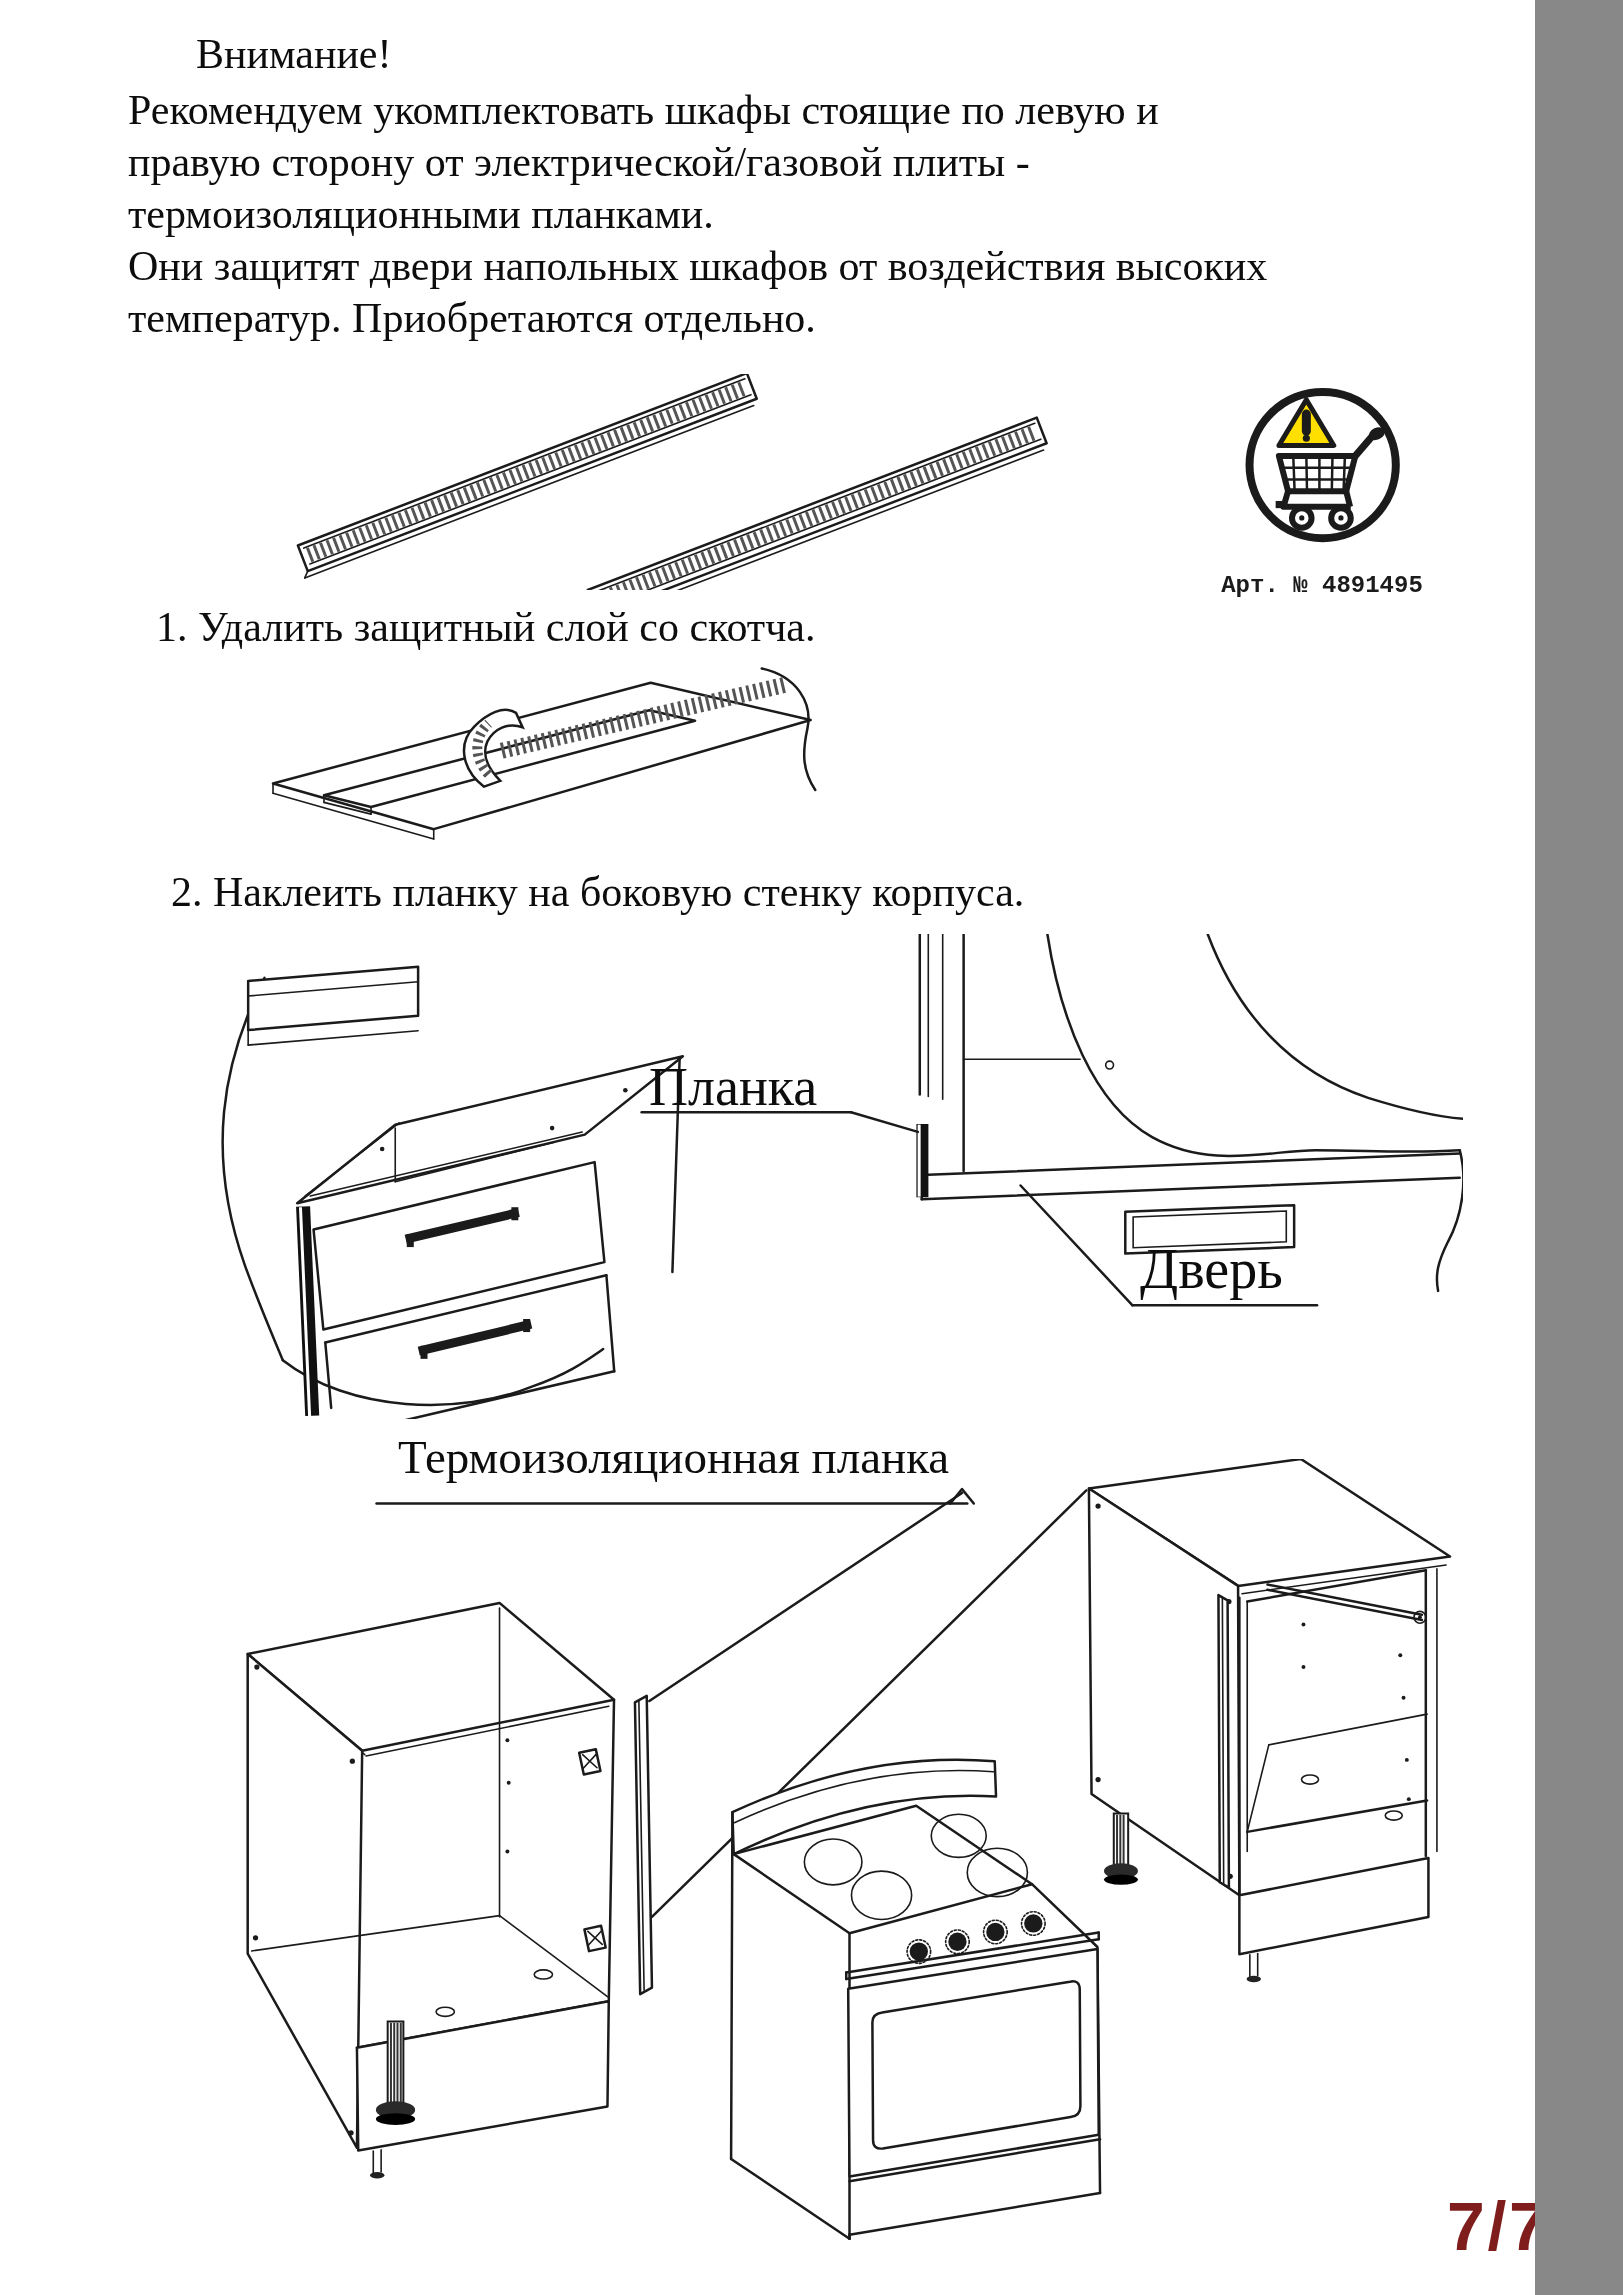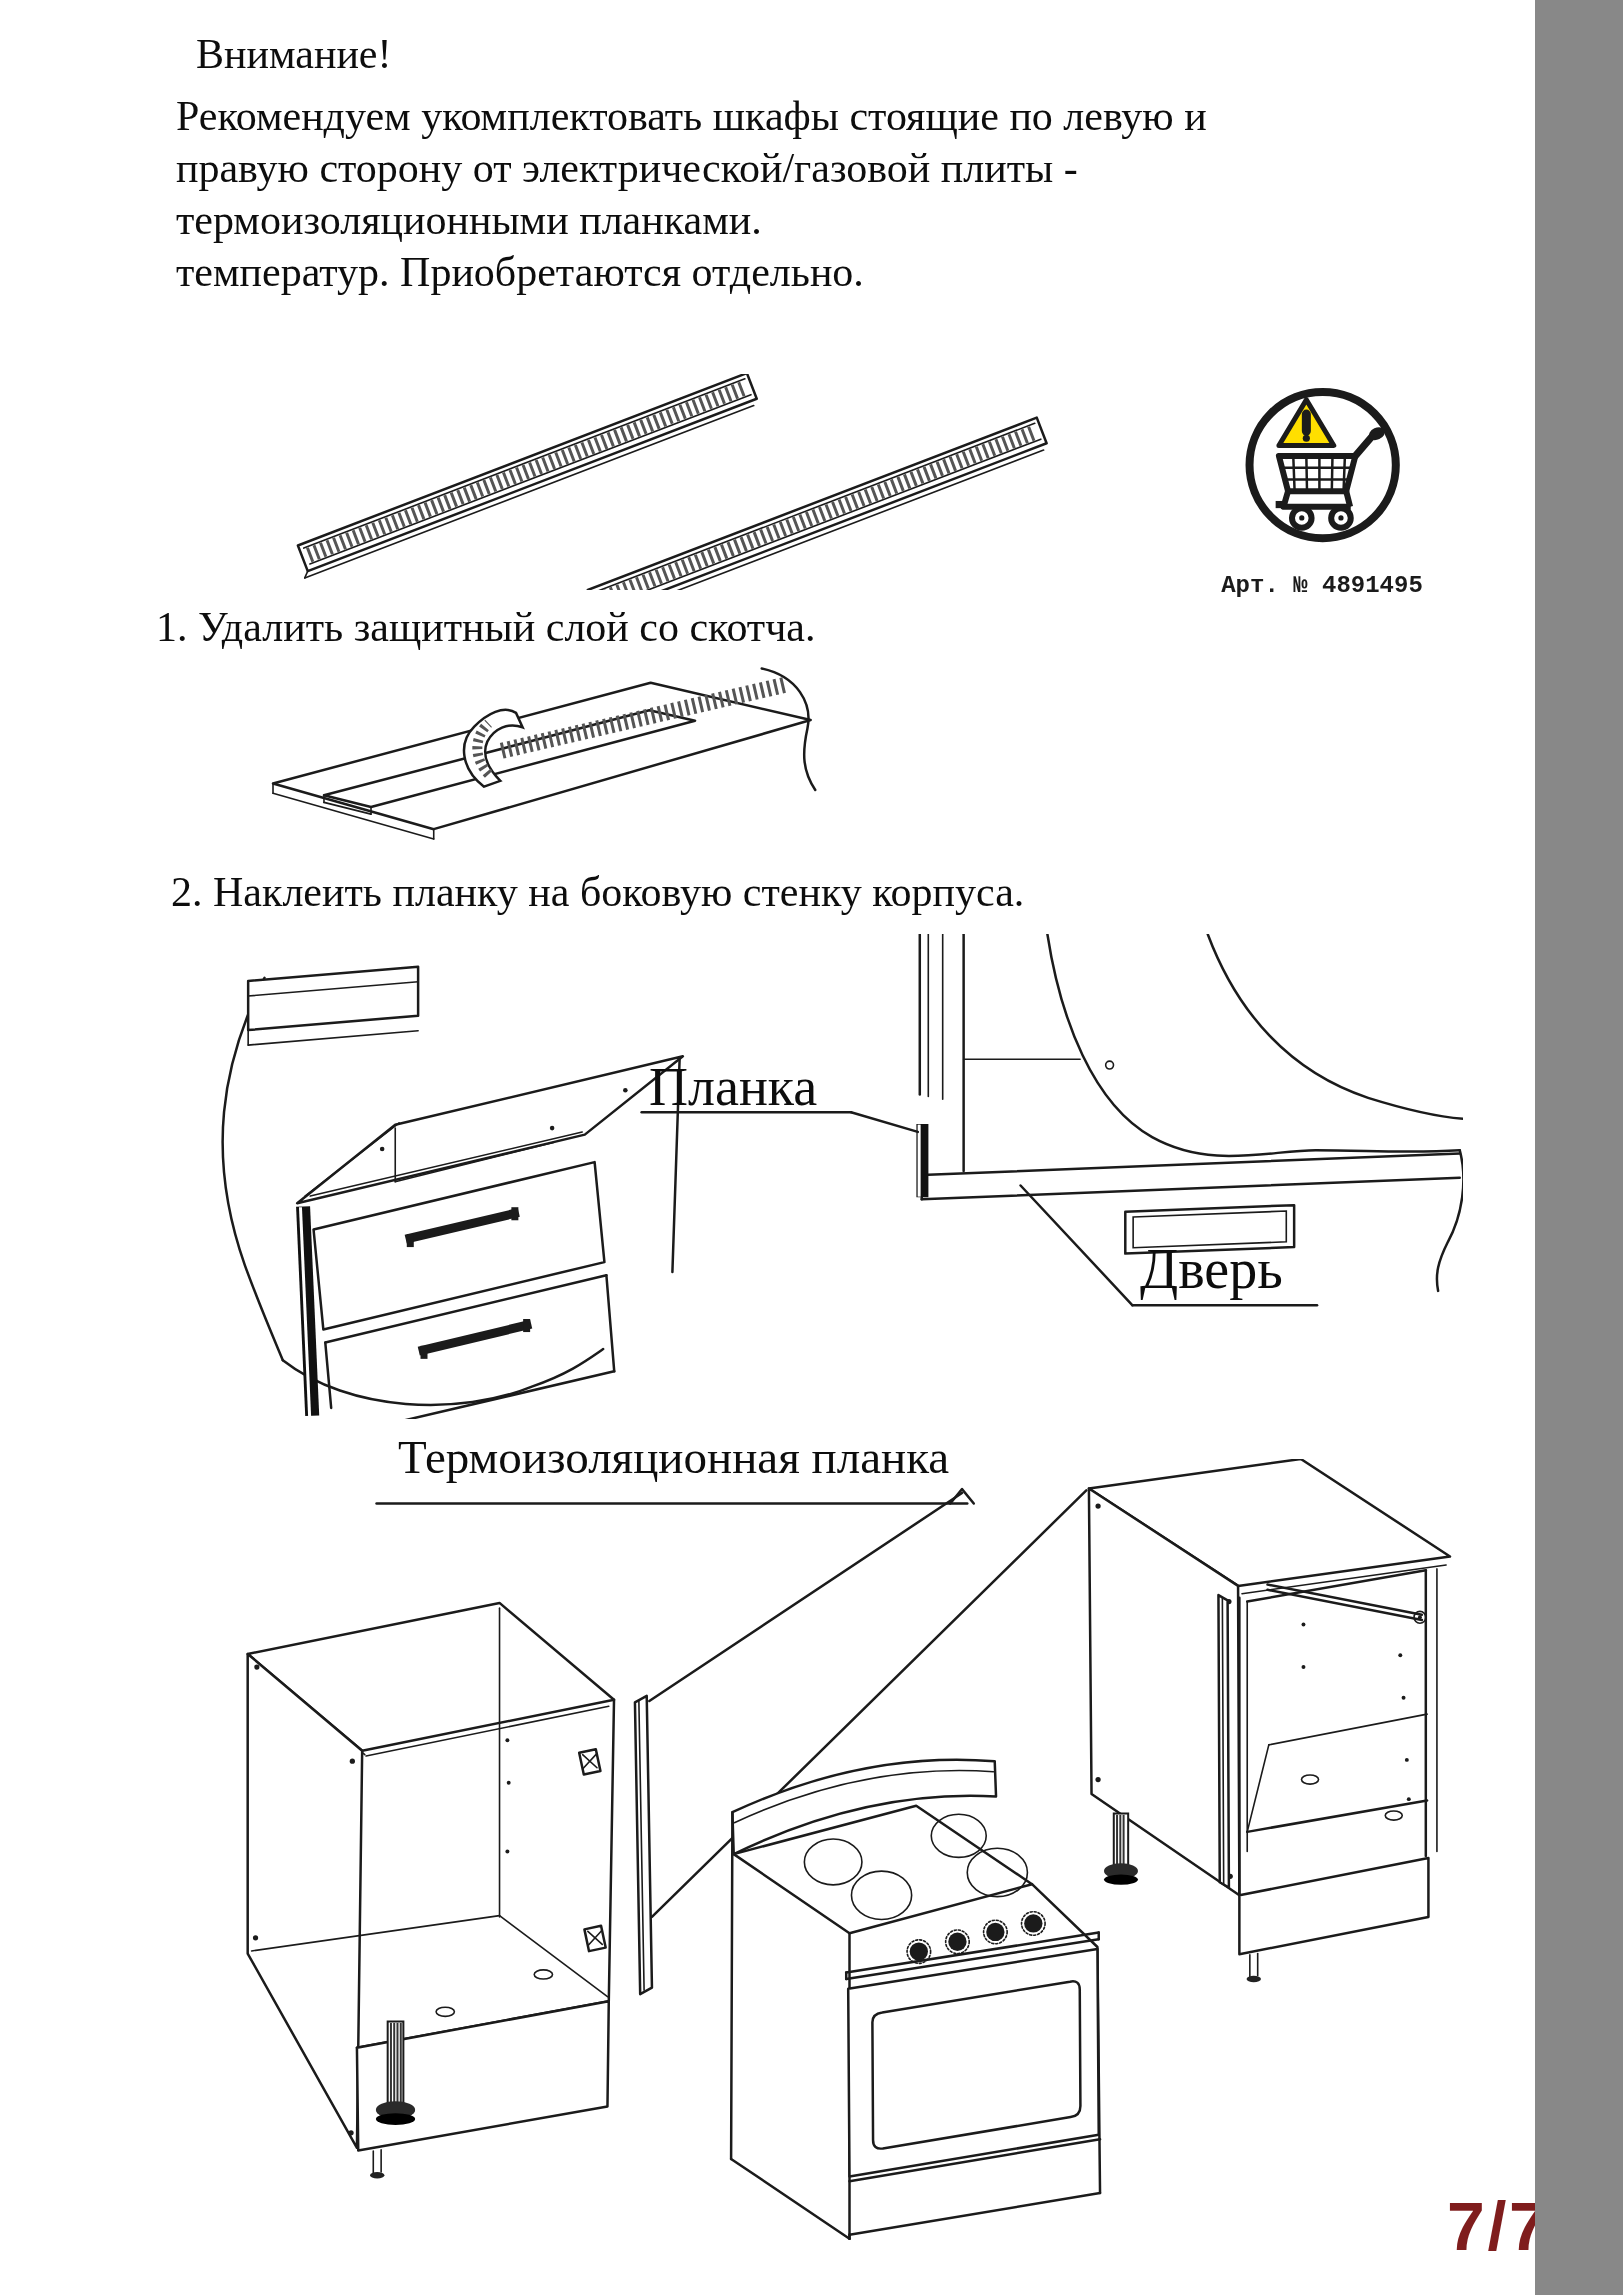--- a/index.html
+++ b/index.html
@@ -35,24 +35,25 @@
   .dark{fill:#1b1b1b;stroke:none;}
   .hatch{stroke:#555;stroke-dasharray:3 4;fill:none;}
 </style>
 </head>
 <body>
 
 <div class="page">
 
   <div class="abs serif-line" style="left:196px;top:27.5px;">Внимание!</div>
 
-  <div class="abs" style="left:128px;top:90px;margin-left:48px;">
+  <div class="abs" style="left:128px;top:84px;">
     <div class="serif-line">Рекомендуем укомплектовать шкафы стоящие по левую и</div>
     <div class="serif-line">правую сторону от электрической/газовой плиты -</div>
     <div class="serif-line">термоизоляционными планками.</div>
+    <div class="serif-line">Они защитят двери напольных шкафов от воздействия высоких</div>
     <div class="serif-line">температур. Приобретаются отдельно.</div>
   </div>
 
   <svg class="abs" style="left:275px;top:374px;" width="831" height="216" viewBox="0 0 1270 330">
     <g transform="translate(35,262) rotate(-21)">
       <rect class="face" x="0" y="0" width="735" height="42"></rect>
       <line class="lnthin" x1="7" y1="7" x2="729" y2="7"></line>
       <line class="lnthin" x1="7" y1="33" x2="729" y2="33"></line>
       <line class="hatch" x1="10" y1="20" x2="726" y2="20" stroke-width="15"></line>
       <line class="lnthin" x1="0" y1="42" x2="-8" y2="50"></line>

